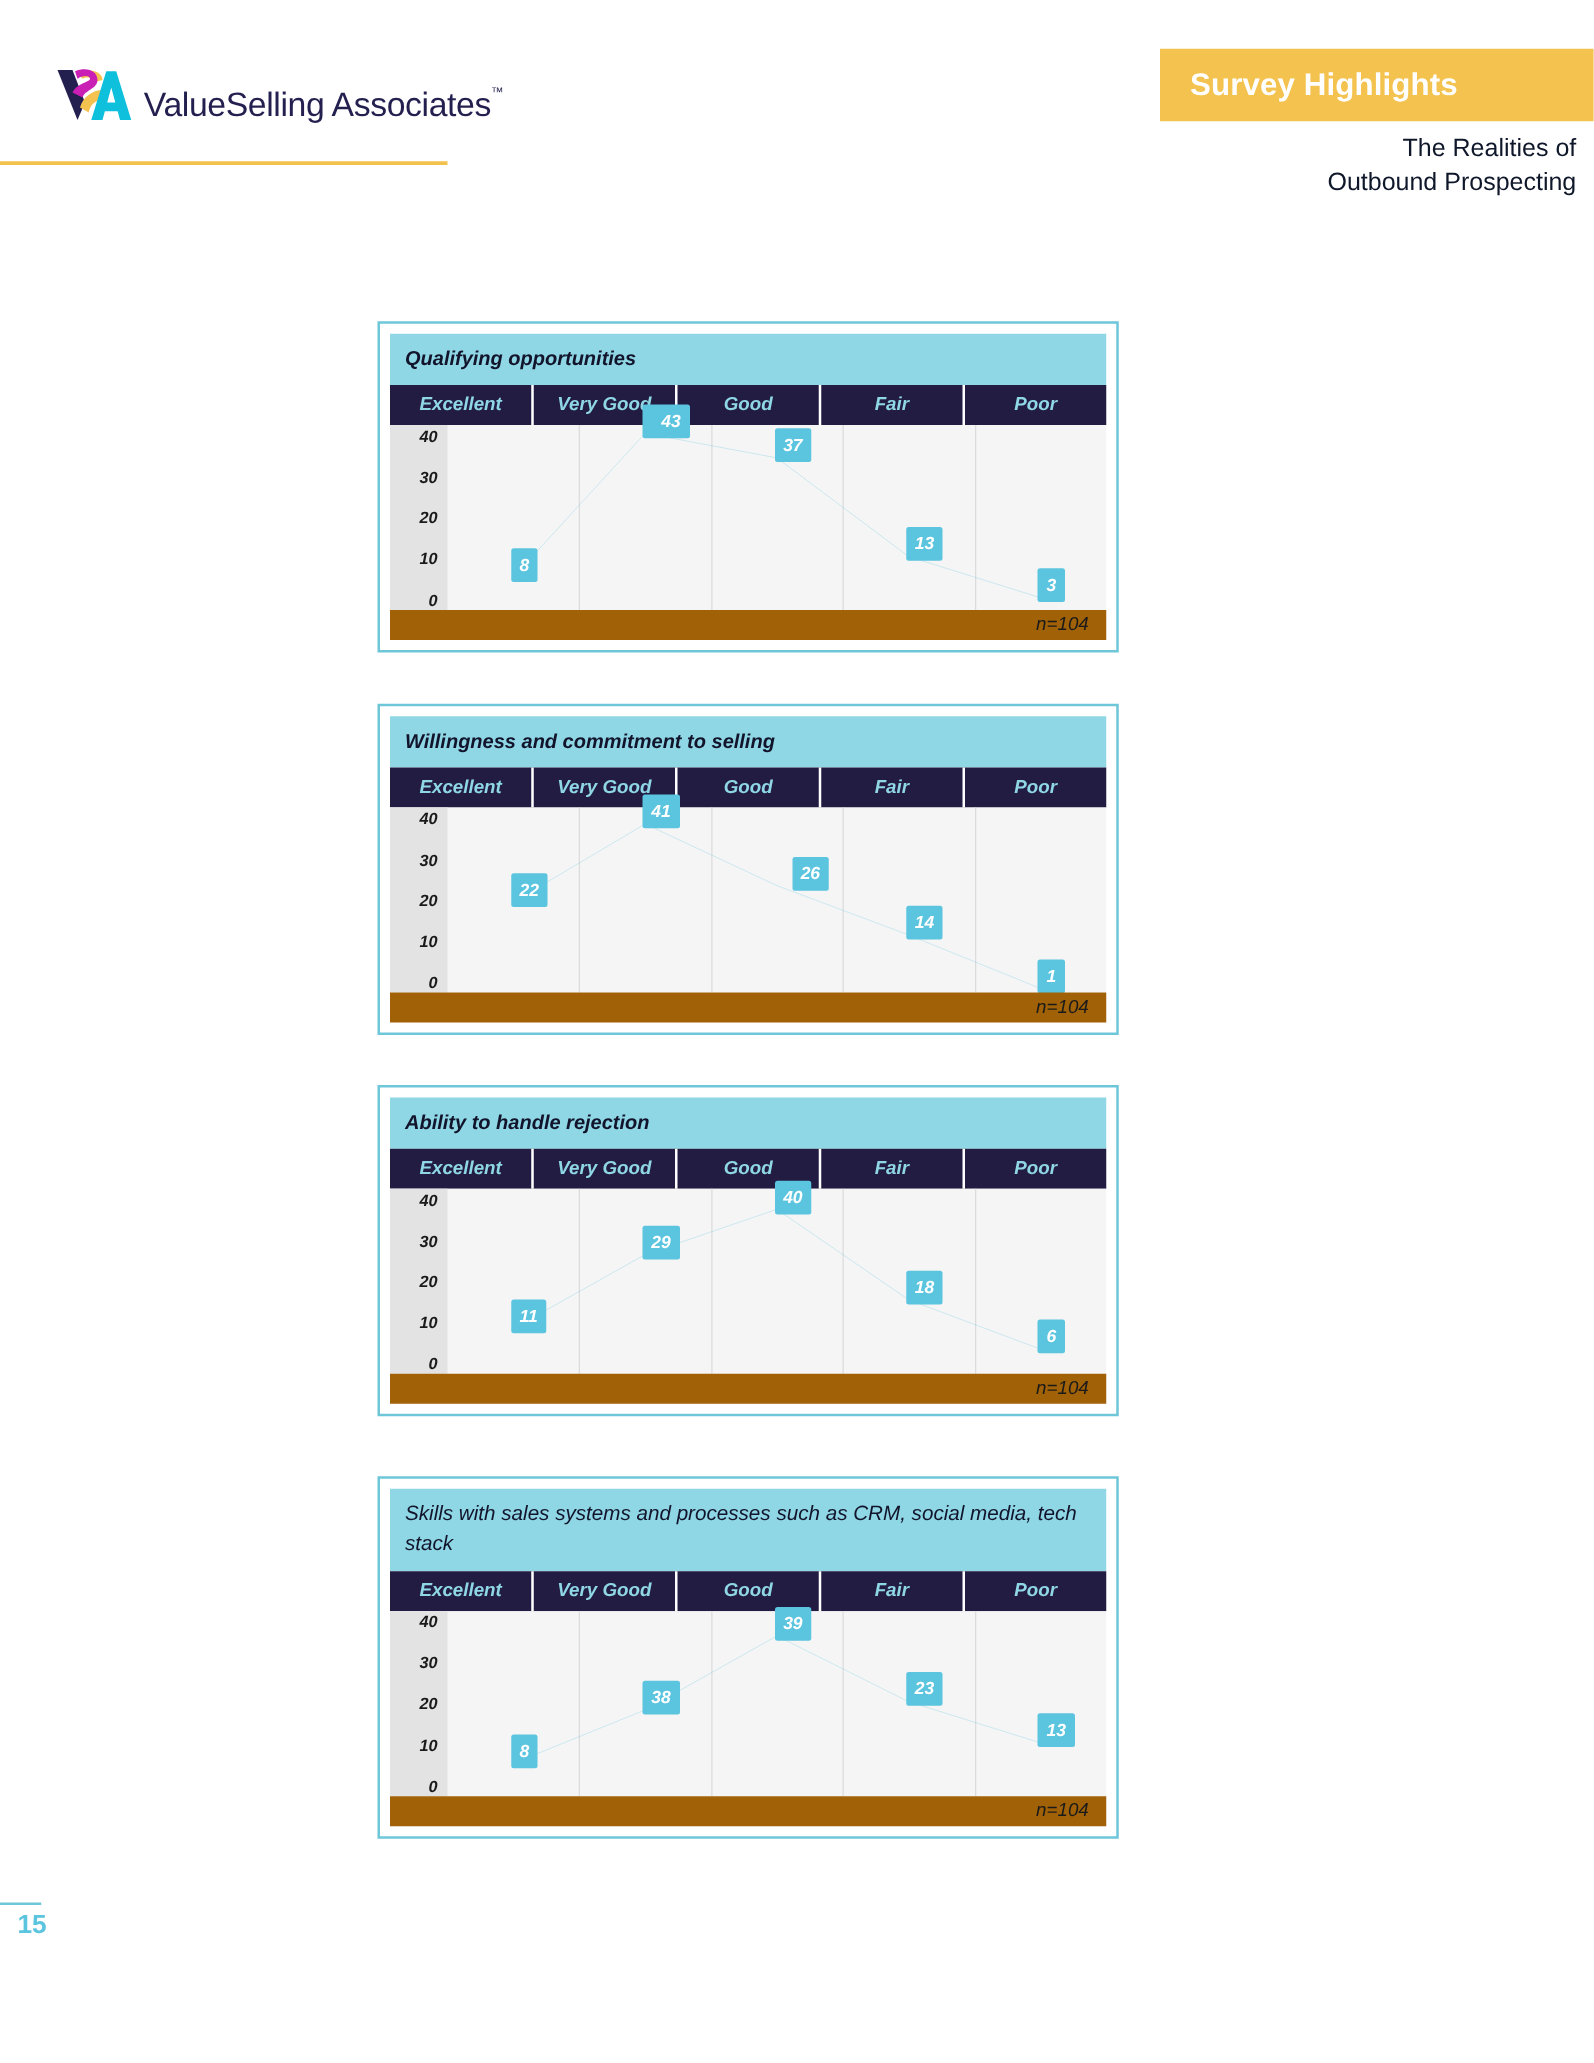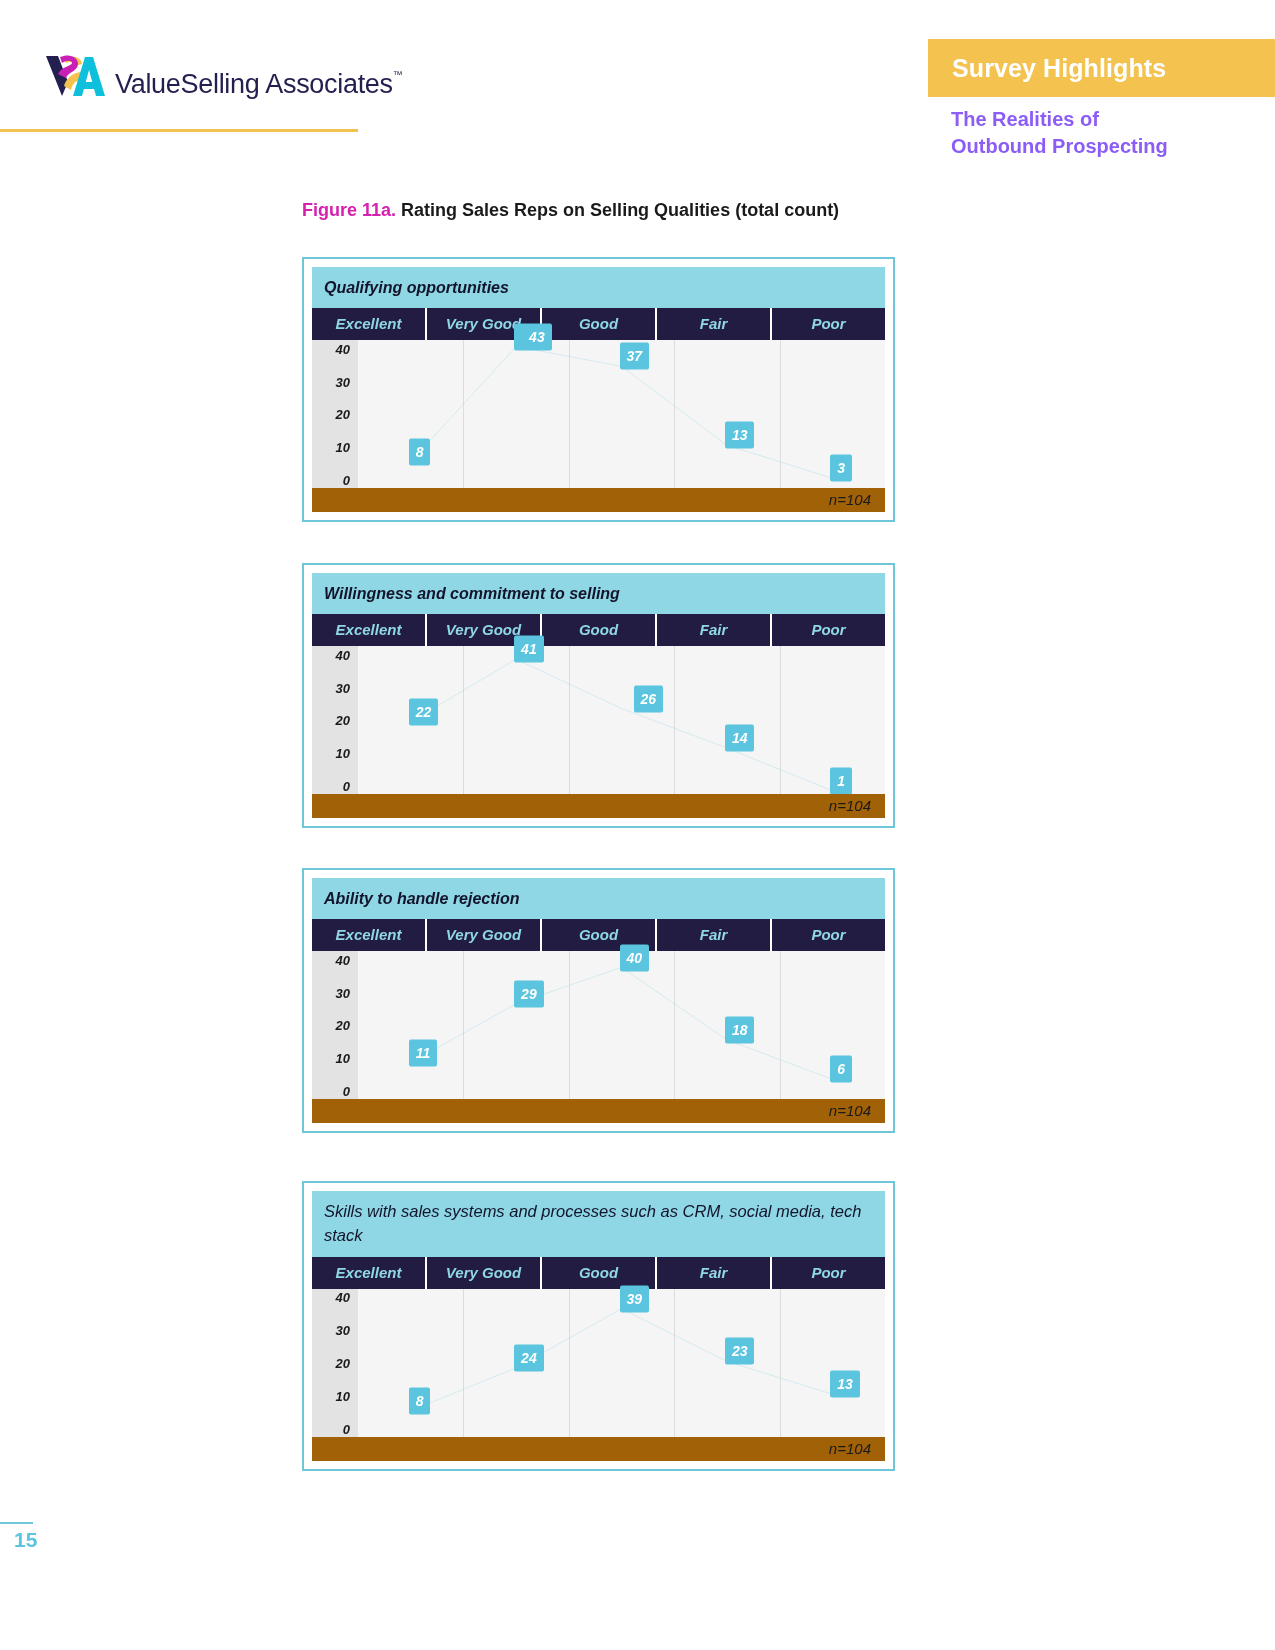--- a/index.html
+++ b/index.html
@@ -64,23 +64,24 @@
     font-weight: 700;
     color: #ffffff;
     letter-spacing: 0.1px;
   }
   .survey-sub {
     position: absolute;
     left: 951px;
     top: 106px;
     width: 310px;
     font-size: 20px;
-    font-weight: 700;
+    font-weight: 400;
     line-height: 1.35;
-    color: #8b5cf6;
+    color: #0f172a;
+    text-align: right;
   }
 
   
   .fig-title {
     position: absolute;
     left: 302px;
     top: 200px;
     font-size: 18px;
     font-weight: 700;
     color: #1a1a1a;
@@ -227,24 +228,20 @@
 
   <div class="survey-band">
     <span>Survey Highlights</span>
   </div>
 
   <div class="survey-sub">
     <div>The Realities of</div>
     <div>Outbound Prospecting</div>
   </div>
 
-  <div class="fig-title">
-    <span class="fignum">Figure 11a.</span>
-    <span>Rating Sales Reps on Selling Qualities (total count)</span>
-  </div>
 
   <div id="panels-root">
       <div class="panel" style="top: 257px;">
         <div class="panel-title">Qualifying opportunities</div>
         <div class="cat-row">
           <div class="cat-cell">Excellent</div>
           <div class="cat-cell">Very Good</div>
           <div class="cat-cell">Good</div>
           <div class="cat-cell">Fair</div>
           <div class="cat-cell">Poor</div>
@@ -367,21 +364,21 @@
           </div>
           <div class="grid">
             <div class="gridline" style="left: 20%;"></div>
             <div class="gridline" style="left: 40%;"></div>
             <div class="gridline" style="left: 60%;"></div>
             <div class="gridline" style="left: 80%;"></div>
             <svg class="series-svg" preserveAspectRatio="none" viewBox="0 0 100 148">
               <polyline points="10,121.68888888888888 30,78.93333333333334 50,19.73333333333332 70,72.35555555555555 90,105.24444444444444" fill="none" stroke="#5bc4de" stroke-width="0.22" vector-effect="non-scaling-stroke"></polyline>
             </svg>
             <div class="dlabel" style="left: 10%; top: 111.689px;">8</div>
-            <div class="dlabel" style="left: 30%; top: 68.9333px;">24</div>
+            <div class="dlabel" style="left: 30%; top: 68.9333px;">38</div>
             <div class="dlabel" style="left: 50%; top: 9.73333px;">39</div>
             <div class="dlabel" style="left: 70%; top: 62.3556px;">23</div>
             <div class="dlabel" style="left: 90%; top: 95.2444px;">13</div>
           </div>
         </div>
         <div class="nbar">
           <span>n=104</span>
         </div>
       </div>
     </div>

